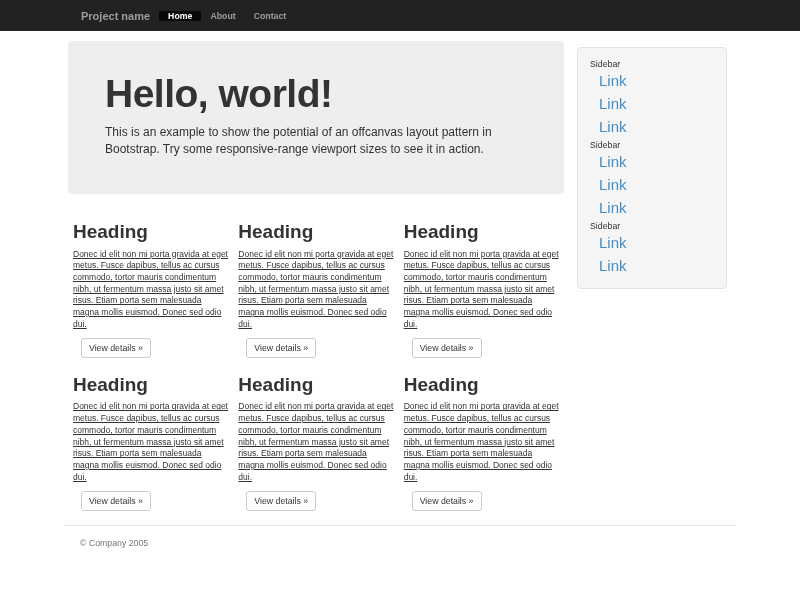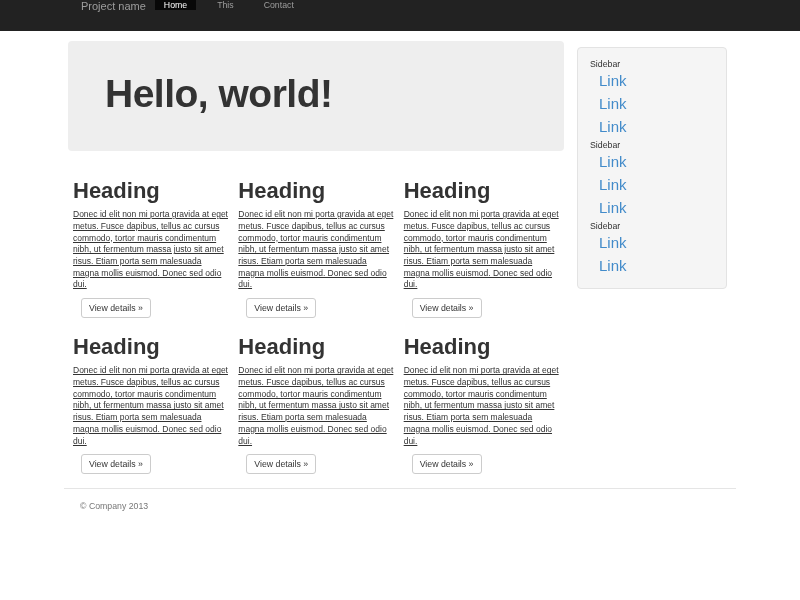--- a/index.html
+++ b/index.html
@@ -18,30 +18,31 @@
   .navbar {
     height: 31px;
     background: #222;
     width: 100%;
   }
   .navbar-inner {
     width: 672px;
     margin: 0 auto;
     height: 100%;
     display: flex;
-    align-items: flex-start;
+    align-items: center;
+    font-weight: bold;
   }
   .navbar-brand {
     display: flex;
     align-items: center;
     padding: 0 9px 0 17px;
     color: #9d9d9d;
     font-size: 11px;
   }
-  .navbar-nav { display: flex; align-items: stretch; gap: 12px; }
+  .navbar-nav { display: flex; align-items: stretch; }
   .nav-item {
     display: flex;
     align-items: center;
     padding: 0 9px;
     color: #9d9d9d;
     font-size: 8.75px;
   }
   .nav-item.active { background: #080808; color: #fff; }
 
   
@@ -77,21 +78,21 @@
 
   
   .cards-row { display: flex; }
   .card {
     width: 168px;
     padding: 0 5px;
     margin-bottom: 7px;
   }
   .card h2 {
     margin: 10px 0 6px;
-    font-size: 22px;
+    font-size: 19px;
     font-weight: 700;
     line-height: 1.1;
     color: #333;
   }
   .card p {
     margin: 0 0 7px;
     font-size: 8.5px;
     line-height: 1.38;
     color: #333;
     text-decoration: underline;
@@ -143,33 +144,34 @@
   }
 </style>
 </head>
 <body>
 
 <nav class="navbar">
   <div class="navbar-inner">
     <a class="navbar-brand">Project name</a>
     <div class="navbar-nav">
       <a class="nav-item active">Home</a>
-      <a class="nav-item">This</a>
+      <a class="nav-item">About</a>
       <a class="nav-item">Contact</a>
     </div>
   </div>
 </nav>
 
 <div class="container">
   <div class="row">
 
     <div class="main-col">
 
       <div class="jumbotron">
         <h1>Hello, world!</h1>
+        <p>This is an example to show the potential of an offcanvas layout pattern in Bootstrap. Try some responsive-range viewport sizes to see it in action.</p>
       </div>
 
       <div class="cards-row">
         <div class="card">
           <h2>Heading</h2>
           <p>Donec id elit non mi porta gravida at eget metus. Fusce dapibus, tellus ac cursus commodo, tortor mauris condimentum nibh, ut fermentum massa justo sit amet risus. Etiam porta sem malesuada magna mollis euismod. Donec sed odio dui.</p>
           <button class="btn">View details »</button>
         </div>
         <div class="card">
           <h2>Heading</h2>
@@ -226,15 +228,15 @@
           <a class="sidebar-link">Link</a>
         </div>
 
       </div>
     </div>
 
   </div>
 
   <footer>
     <hr class="footer-hr">
-    <p class="footer-text">© Company 2013</p>
+    <p class="footer-text">© Company 2005</p>
   </footer>
 </div>
 
 </body></html>

